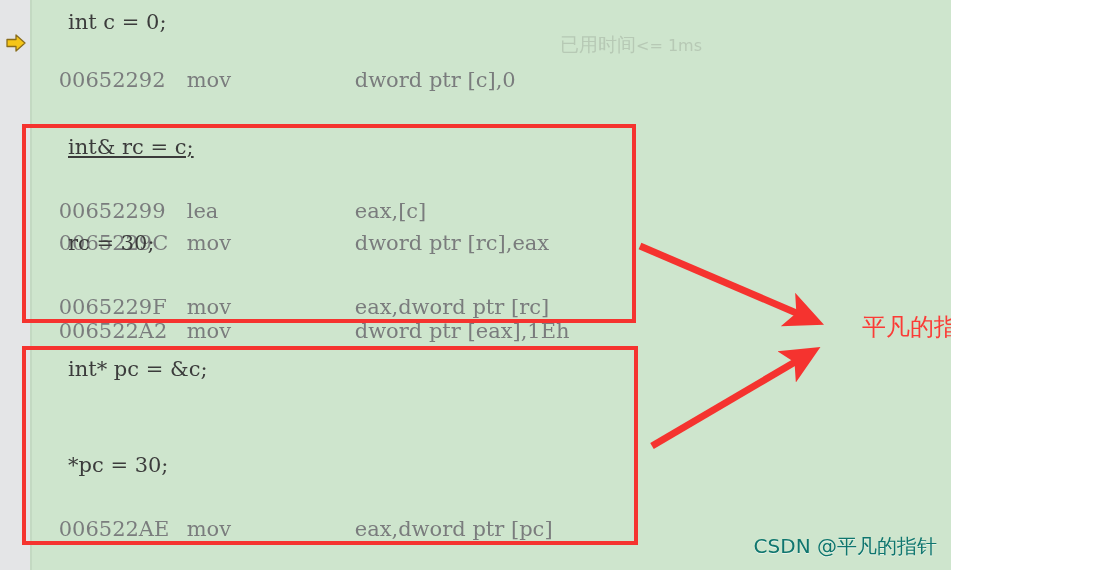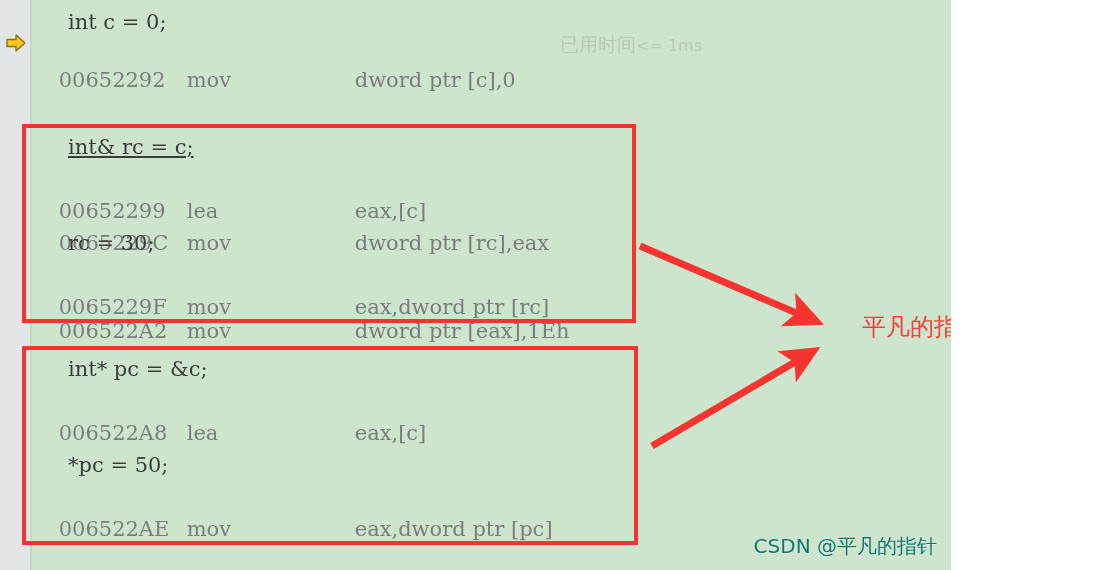--- a/index.html
+++ b/index.html
@@ -150,26 +150,23 @@
   <div class="code-line" style="top:259px;">
     <span class="col-addr">0065229F</span><span class="col-mnem">mov</span><span class="col-ops">eax,dword ptr [rc]</span>
   </div>
 
   <div class="code-line" style="top:283px;">
     <span class="col-addr">006522A2</span><span class="col-mnem">mov</span><span class="col-ops">dword ptr [eax],1Eh</span>
   </div>
 
   <div class="code-line src-line" style="top:353px;">int* pc = &amp;c;</div>
 
-  <div class="code-line" style="top:385px;">
-    <span class="col-addr">006522A8</span><span class="col-mnem">lea</span><span class="col-ops">eax,[c]</span>
-  </div>
 
 
-  <div class="code-line src-line" style="top:449px;">*pc = 50;</div>
+  <div class="code-line src-line" style="top:449px;">*pc = 30;</div>
 
   <div class="code-line" style="top:481px;">
     <span class="col-addr">006522AE</span><span class="col-mnem">mov</span><span class="col-ops">eax,dword ptr [pc]</span>
   </div>
 
 
   <div class="hl-box" style="left:22px; top:124px; width:614px; height:199px;"></div>
   <div class="hl-box" style="left:22px; top:346px; width:616px; height:199px;"></div>
 
   <svg id="arrows">

